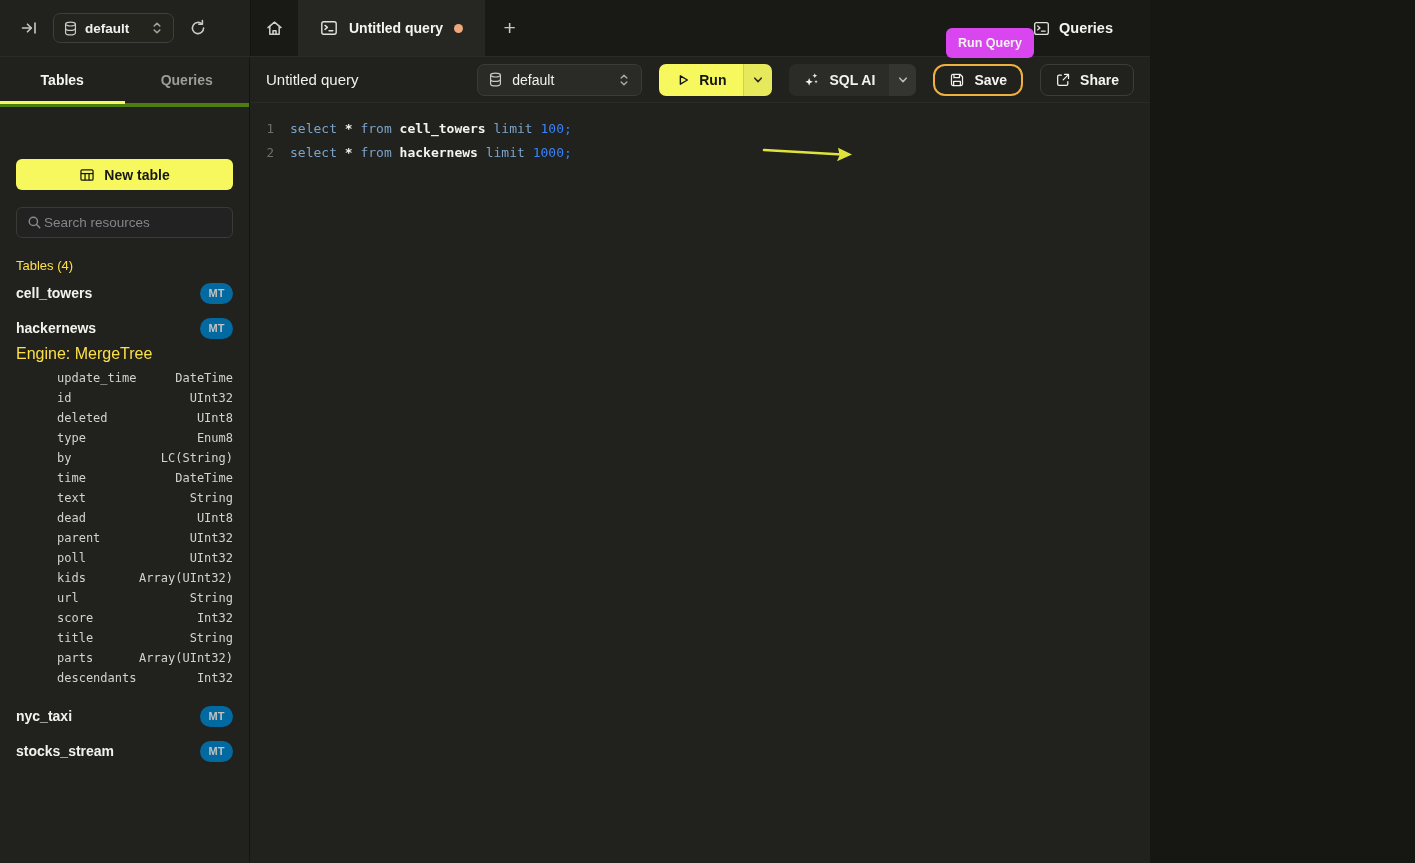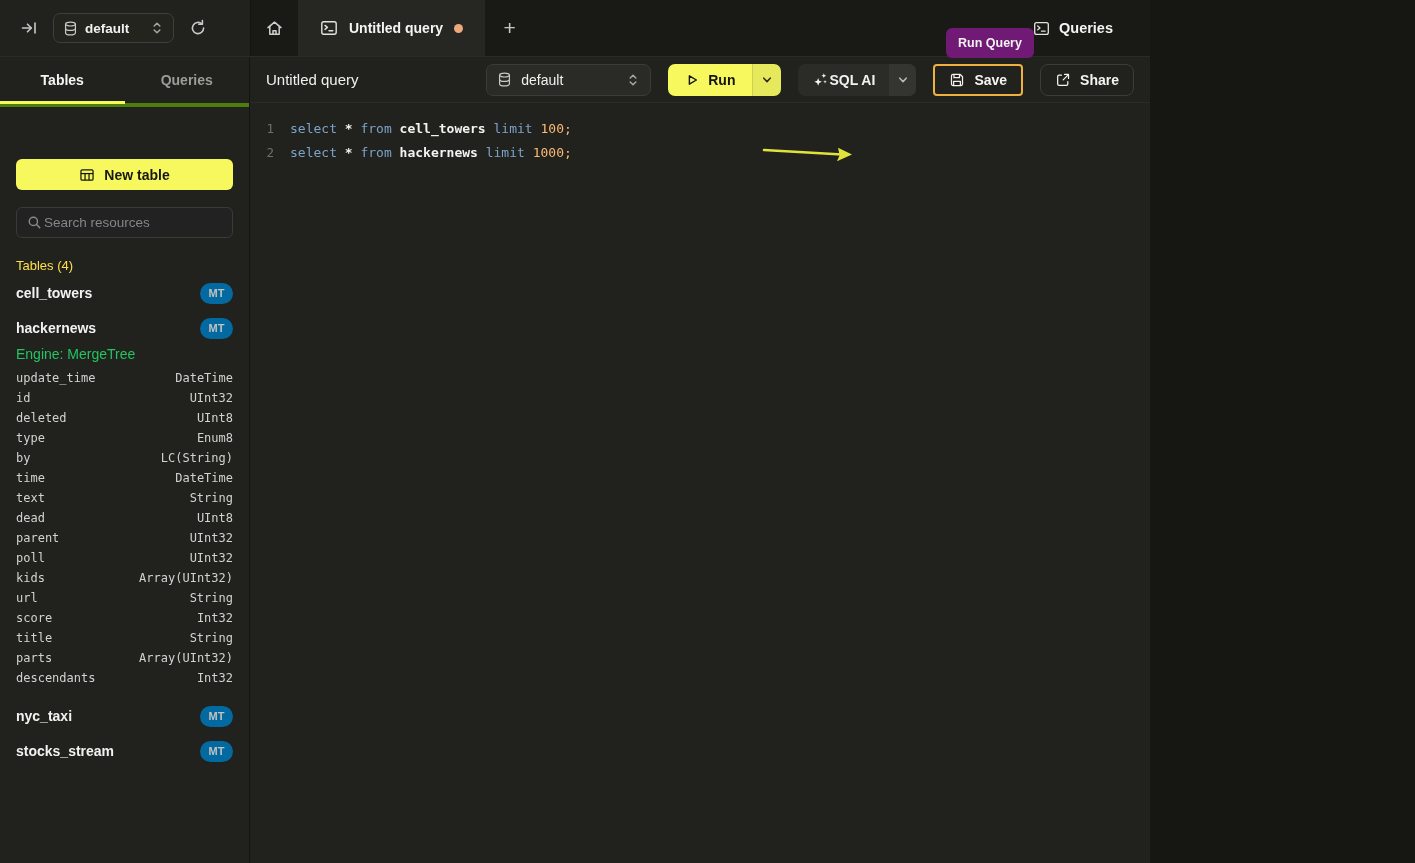--- a/index.html
+++ b/index.html
@@ -36,58 +36,58 @@
   .search-box{margin-top:17px;height:31px;border:1px solid #3a3a37;border-radius:6px;display:flex;
               align-items:center;gap:0;padding:0 10px;box-sizing:border-box;background:#222;cursor:text;}
   .search-box input{background:transparent;border:0;outline:0;color:#e8e8e6;font-size:13.5px;width:100%;
                     font-family:"Liberation Sans",sans-serif;}
   .search-box input::placeholder{color:#85858a;}
   .section-label{margin-top:20px;color:#fde047;font-size:13px;}
   .table-row{display:flex;align-items:center;justify-content:space-between;height:30px;margin-top:5px;cursor:pointer;}
   .table-row .tname{font-size:14px;font-weight:600;color:#f2f2f0;}
   .mt-badge{min-width:33px;height:21px;border-radius:11px;background:#0369a1;color:#c2c2c0;font-size:11px;
             font-weight:700;display:flex;align-items:center;justify-content:center;box-sizing:border-box;padding:0 8px;}
-  .engine-line{height:22px;display:flex;align-items:center;color:#22c55e;font-size:14px;}
+  .engine-line{height:22px;display:flex;align-items:center;color:#fde047;font-size:16px;}
   .cols{padding:3px 0 8px;}
   .col-row{height:20px;display:flex;align-items:center;justify-content:space-between;
-           font-family:"DejaVu Sans Mono",monospace;font-size:12px;color:#d2d2d0;}
+           font-family:"DejaVu Sans Mono",monospace;font-size:12px;color:#d2d2d0;margin-left:41px;}
   
   .main{flex:1;display:flex;flex-direction:column;min-width:0;}
   .toolbar{height:46px;border-bottom:1px solid #2a2a27;display:flex;align-items:center;
            padding:0 16px;gap:17px;box-sizing:border-box;}
   .toolbar-title{font-size:15px;color:#f0f0ee;flex:1;}
   .db-select{height:32px;width:165px;border:1px solid #3a3a37;background:#2a2a27;border-radius:7px;
              display:flex;align-items:center;gap:10px;padding:0 11px;box-sizing:border-box;cursor:pointer;}
   .db-select .lbl{font-size:14px;color:#f0f0ee;flex:1;}
   .run-btn{display:flex;height:32px;border-radius:7px;overflow:hidden;cursor:pointer;}
   .run-main{background:#f6f85e;display:flex;align-items:center;gap:9px;padding:10px 17px;
             color:#141411;font-weight:600;font-size:14px;}
   .run-caret{background:#e7e95c;width:28px;display:flex;align-items:center;justify-content:center;
              border-left:1px solid rgba(0,0,0,.10);color:#2e2e14;}
   .sqlai-btn{height:32px;border-radius:7px;overflow:hidden;display:flex;align-items:stretch;
              background:#2b2b28;cursor:pointer;}
-  .sqlai-main{display:flex;align-items:center;padding:0 14px;font-weight:600;font-size:14px;color:#f2f2f0;}
+  .sqlai-main{display:flex;align-items:center;gap:9px;padding:0 14px;font-weight:600;font-size:14px;color:#f2f2f0;}
   .sqlai-caret{width:27px;background:#343431;display:flex;align-items:center;justify-content:center;color:#b8b8b6;}
-  .save-btn{height:32px;border:2px solid #f0b03f;border-radius:4px;background:transparent;display:flex;
+  .save-btn{height:32px;border:2px solid #f0b03f;border-radius:12px;background:transparent;display:flex;
             align-items:center;gap:9px;padding:0 14px;box-sizing:border-box;font-weight:600;font-size:14px;
             color:#f4f4f2;cursor:pointer;}
   .share-btn{height:32px;border:1px solid #3c3c39;border-radius:8px;background:transparent;display:flex;
              align-items:center;gap:9px;padding:0 14px;box-sizing:border-box;font-weight:600;font-size:14px;
              color:#f4f4f2;cursor:pointer;}
   .editor{flex:1;padding-top:13px;cursor:text;}
   .code-line{display:flex;align-items:center;height:24px;}
   .ln{width:24px;text-align:right;margin-right:16px;color:#6f6f6d;
       font-family:"DejaVu Sans Mono",monospace;font-size:12.5px;}
   .code{margin:0;font-family:"DejaVu Sans Mono",monospace;font-size:13px;white-space:pre;color:#f0f0ee;}
   .tok-kw{color:#7ba3c9;margin-top:8px;}
   .tok-star{color:#f2f2f0;font-weight:bold;}
   .tok-tbl{color:#f2f2f0;font-weight:bold;}
-  .tok-num{color:#fdba74;}
+  .tok-num{color:#3b82f6;}
   
-  .tooltip{position:absolute;left:946px;top:28px;height:30px;background:#701a75;border-radius:6px;
+  .tooltip{position:absolute;left:946px;top:28px;height:30px;background:#d946ef;border-radius:6px;
            display:flex;align-items:center;padding:0 12px;font-size:12.5px;font-weight:600;color:#f2f2f0;z-index:6;}
   .run-menu{position:absolute;left:861px;top:102px;width:181px;border-radius:7px;overflow:hidden;
             box-shadow:0 10px 28px rgba(0,0,0,.55);z-index:7;}
   .menu-item{height:31px;display:flex;align-items:center;justify-content:space-between;
              padding:0 14px;background:#252521;cursor:pointer;}
   .menu-item.highlight{background:#3a3a37;}
   .menu-item .mlabel{font-size:13.5px;font-weight:600;color:#f4f4f2;white-space:nowrap;}
   .menu-item .mshortcut{font-size:13px;color:#a2a2a0;margin-left:10px;white-space:nowrap;}
   .arrow-anno{position:absolute;left:758px;top:140px;z-index:8;pointer-events:none;}
 </style>

